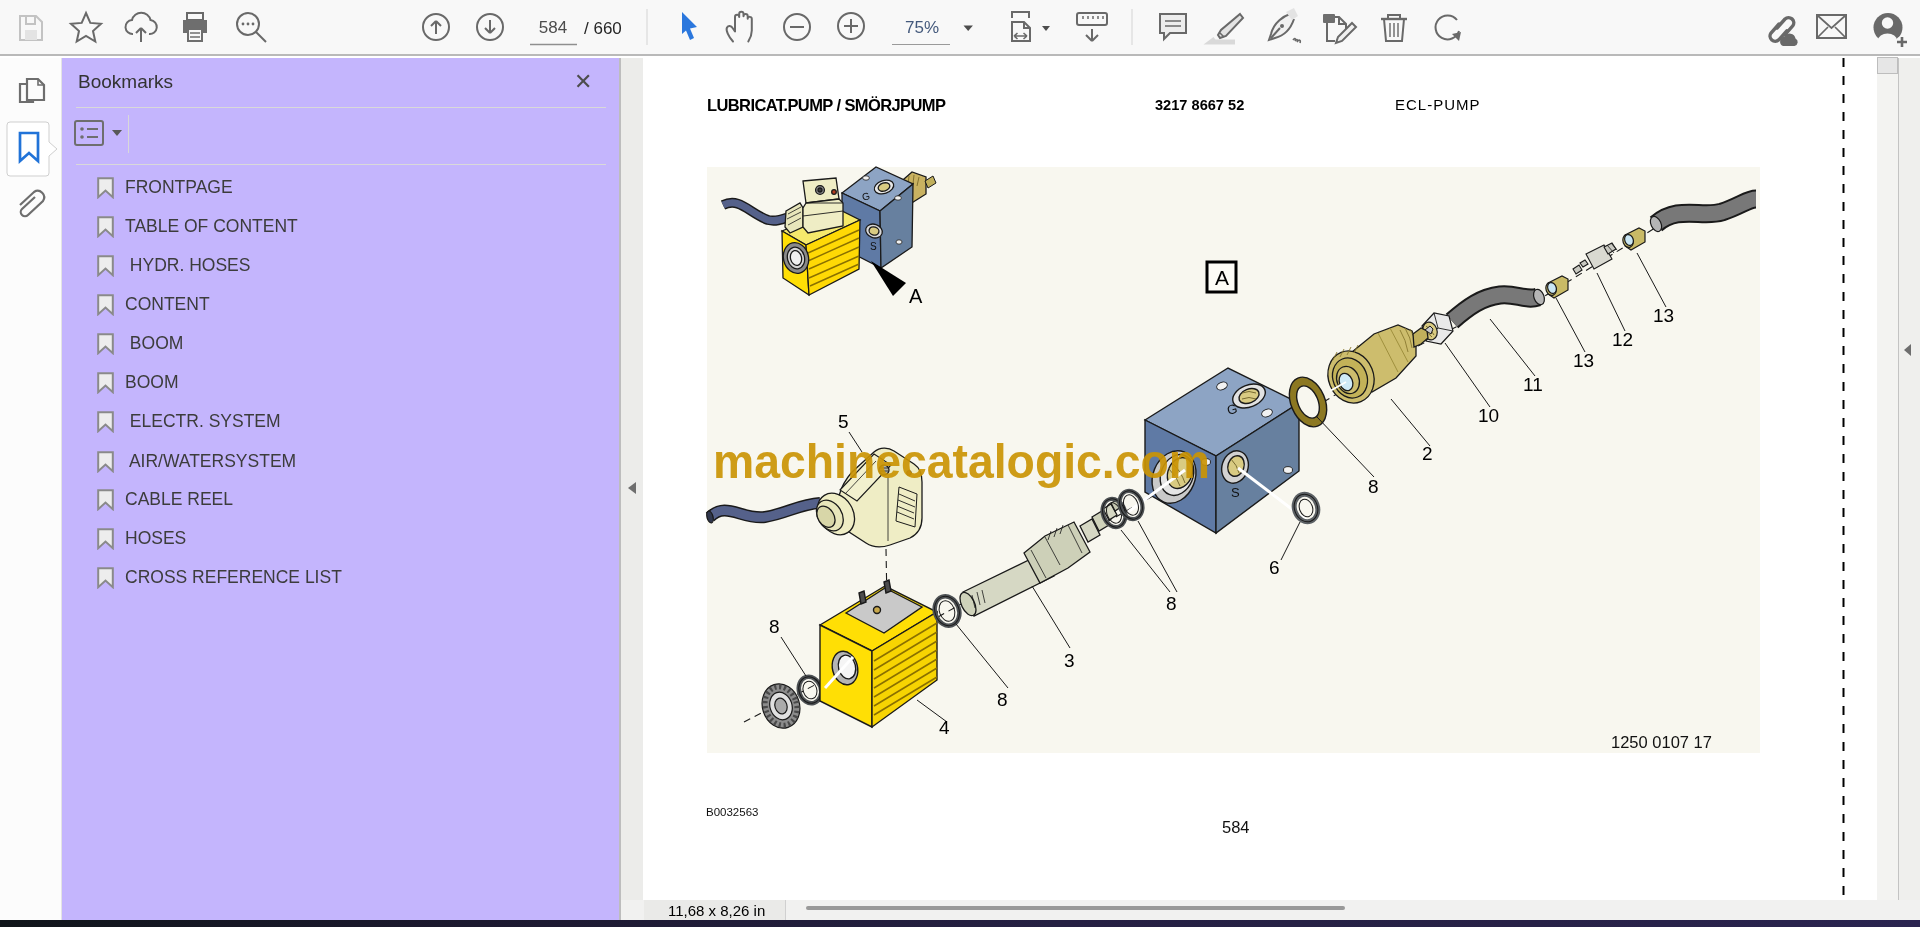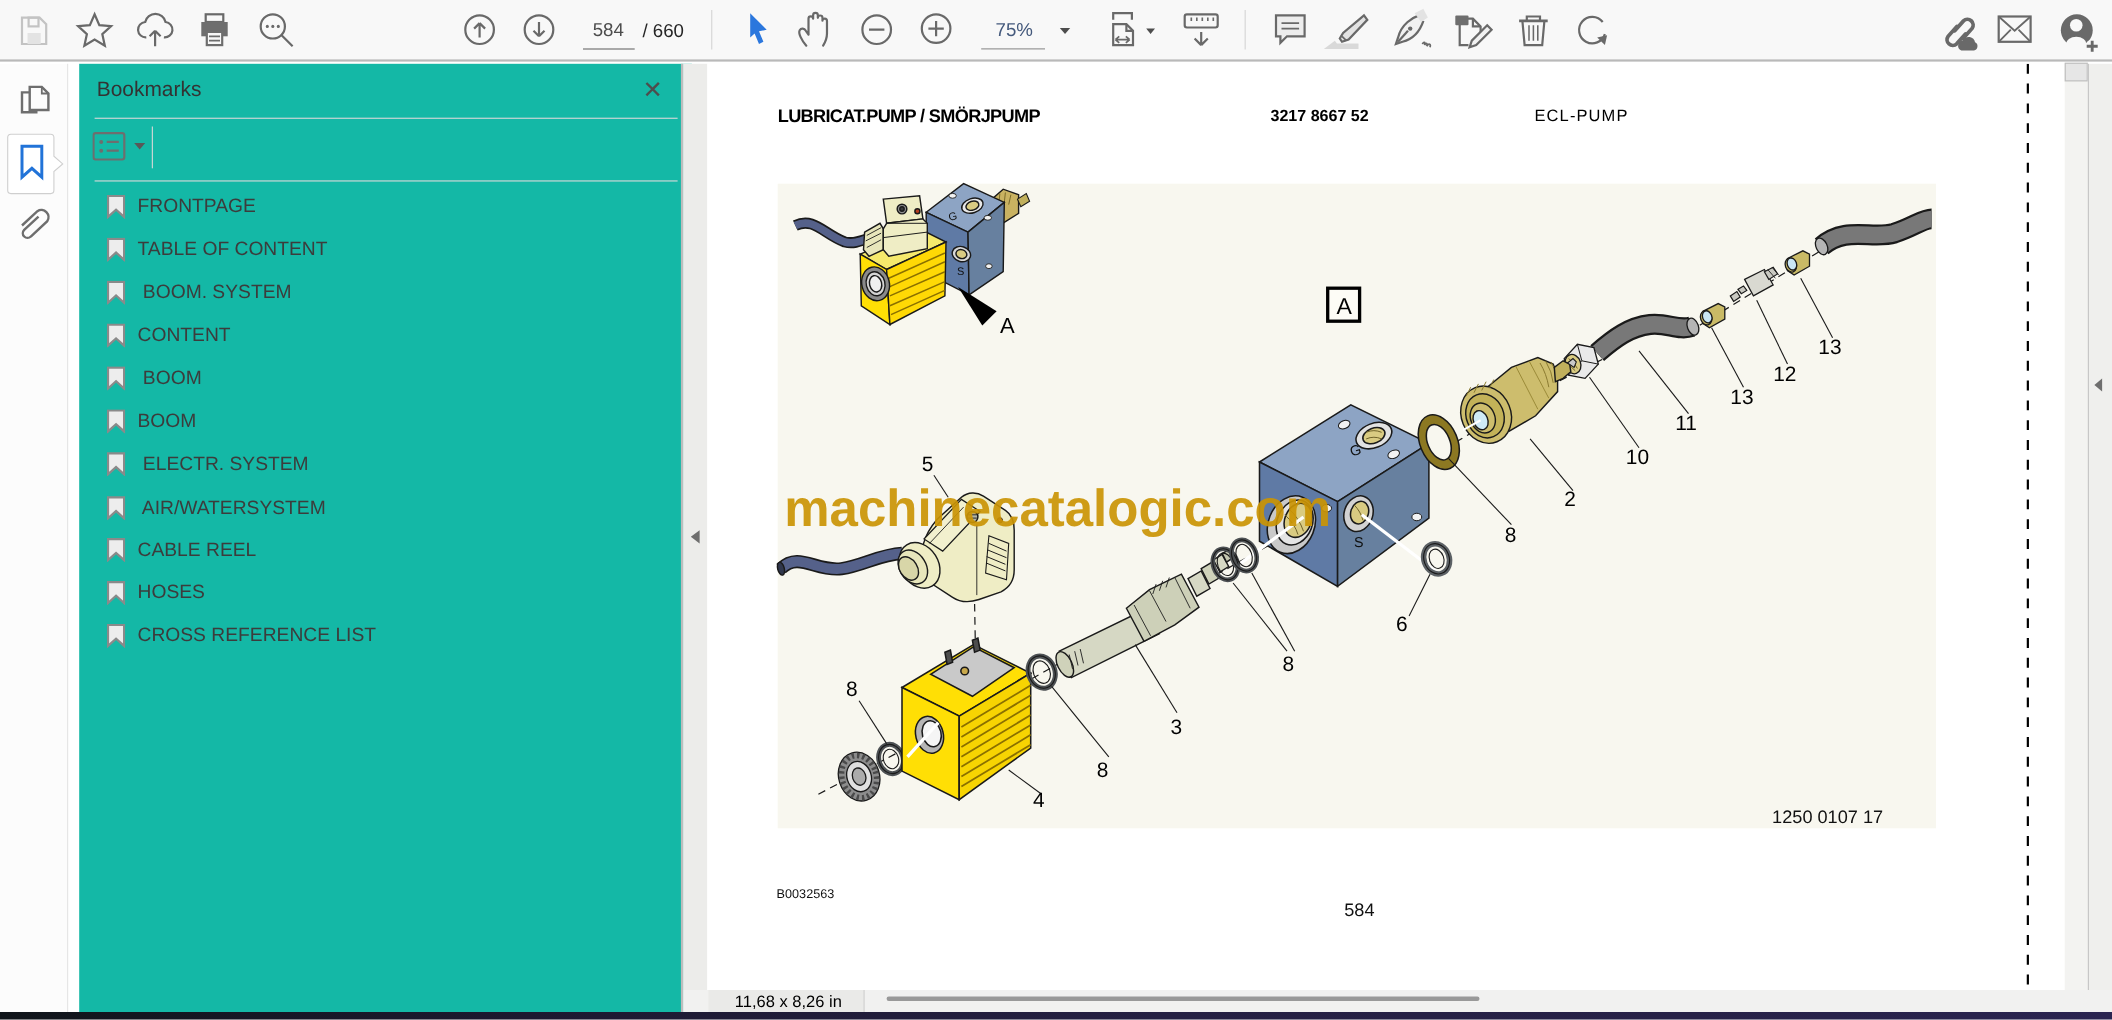--- a/index.html
+++ b/index.html
@@ -11,21 +11,21 @@
 
 #toolbar { position:absolute; left:0; top:0; width:1920px; height:56px;
   background:#f8f8f8; border-bottom:2px solid #b9b9b9; }
 #toolbar svg { position:absolute; top:0; left:0; }
 
 
 #rail { position:absolute; left:0; top:58px; width:62px; height:862px; background:#fcfcfc; }
 #railborder { position:absolute; left:61px; top:58px; width:1px; height:862px; background:#e4e4e4; }
 
 
-#panel { position:absolute; left:72px; top:58px; width:557px; height:862px; background:#14b8a6;text-align:right; }
+#panel { position:absolute; left:62px; top:58px; width:557px; height:862px; background:#c4b5fd;text-align:right; }
 #panelborder { position:absolute; left:619px; top:58px; width:2px; height:862px; background:#bdbdbd; }
 #panel .title { position:absolute; left:16px; top:13px; font-size:19px; color:#333333; }
 #panel .closex { position:absolute; left:512px; top:11px; font-size:22px; color:#4d4d4d; }
 #panel .div1 { position:absolute; left:14px; top:49px; width:530px; height:1px; background:#d9d9d9; }
 #panel .div2 { position:absolute; left:14px; top:106px; width:530px; height:1px; background:#d9d9d9; }
 #panel .vsep { position:absolute; left:66px; top:57px; width:1px; height:38px; background:#d9d9d9; }
 .bmrow { position:absolute; left:62px; width:557px; height:39px; }
 .bmrow .glyph { position:absolute; left:35px; top:9px; }
 .bmrow .lbl { position:absolute; left:63px; top:9px; font-size:17.5px; color:#3c3c3c; white-space:pre;text-align:center; }
 
@@ -216,21 +216,21 @@
       <div class="bmrow" style="top:207px">
   <svg class="glyph" width="17" height="22" viewBox="0 0 17 22">
     <path d="M1.2 1.2 h14.6 v19 l-7.3 -6.6 l-7.3 6.6 z" fill="#ededed" stroke="#8a8a8a" stroke-width="2"></path>
   </svg>
   <span class="lbl">TABLE OF CONTENT</span>
       </div>
       <div class="bmrow" style="top:246px">
   <svg class="glyph" width="17" height="22" viewBox="0 0 17 22">
     <path d="M1.2 1.2 h14.6 v19 l-7.3 -6.6 l-7.3 6.6 z" fill="#ededed" stroke="#8a8a8a" stroke-width="2"></path>
   </svg>
-  <span class="lbl"> BOOM. SYSTEM</span>
+  <span class="lbl"> HYDR. HOSES</span>
       </div>
       <div class="bmrow" style="top:285px">
   <svg class="glyph" width="17" height="22" viewBox="0 0 17 22">
     <path d="M1.2 1.2 h14.6 v19 l-7.3 -6.6 l-7.3 6.6 z" fill="#ededed" stroke="#8a8a8a" stroke-width="2"></path>
   </svg>
   <span class="lbl">CONTENT</span>
       </div>
       <div class="bmrow" style="top:324px">
   <svg class="glyph" width="17" height="22" viewBox="0 0 17 22">
     <path d="M1.2 1.2 h14.6 v19 l-7.3 -6.6 l-7.3 6.6 z" fill="#ededed" stroke="#8a8a8a" stroke-width="2"></path>

